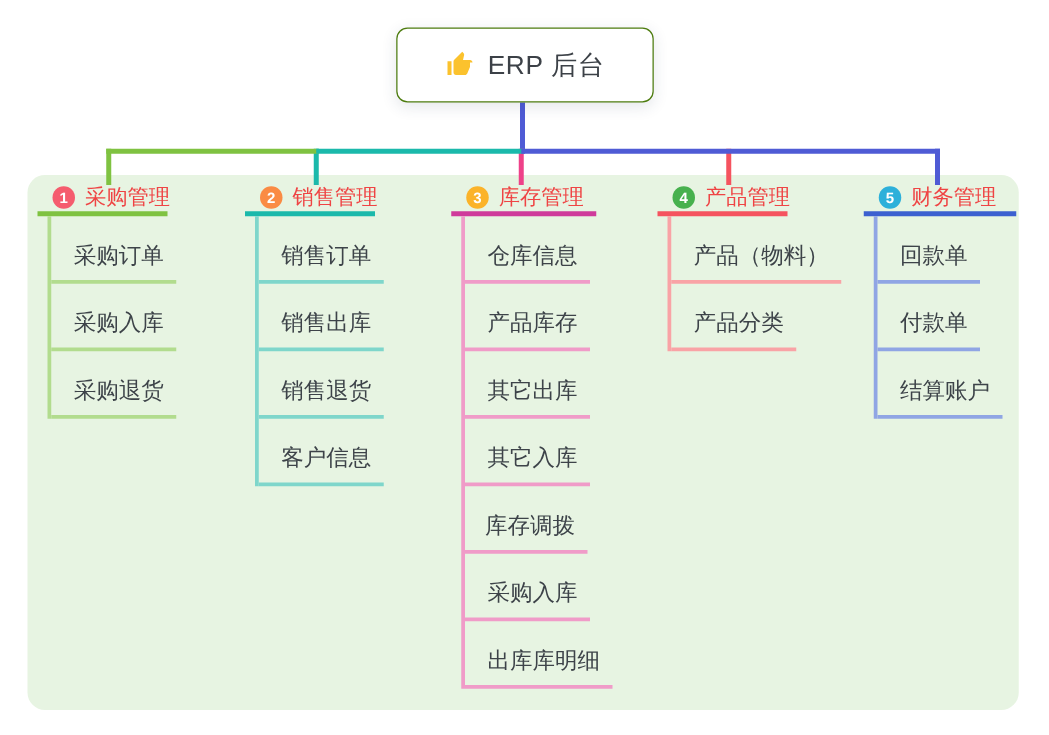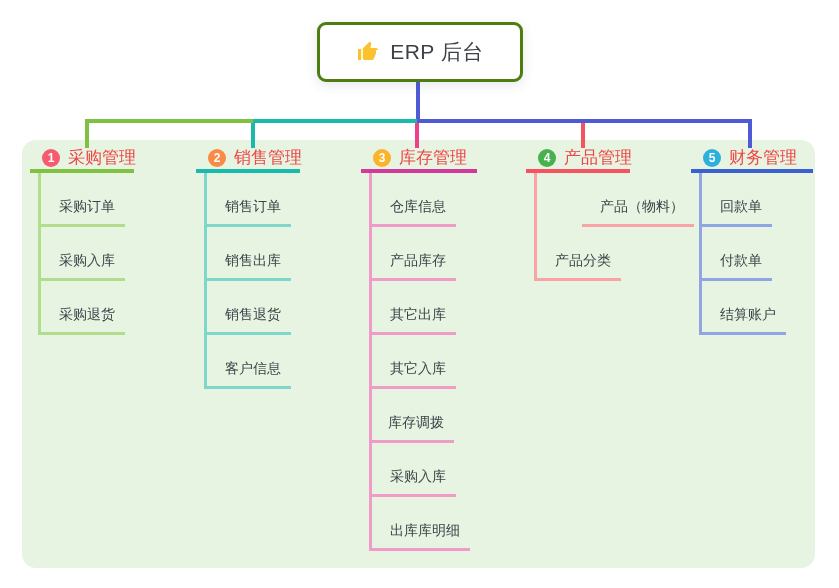--- a/index.html
+++ b/index.html
@@ -3,21 +3,21 @@
 <meta charset="utf-8">
 <style>
   html,body{margin:0;padding:0;background:#ffffff;}
   .canvas{
     position:relative;width:839px;height:588px;background:#ffffff;overflow:hidden;
     font-family:"Liberation Sans","DejaVu Sans",sans-serif;
   }
   
   .root-box{
     position:absolute;left:317px;top:22px;width:206px;height:60px;
-    background:#ffffff;border-radius:9px;border:3px solid #4d7c0f;
+    background:#ffffff;border-radius:9px;border:1px solid #4d7c0f;
     box-shadow:0 3px 12px rgba(40,60,90,.12);
     display:flex;align-items:center;justify-content:center;gap:10px;
     box-sizing:border-box;z-index:5;
   }
   .root-title{font-size:21px;color:#3c4147;letter-spacing:.5px;}
   .thumb-icon{width:24px;height:24px;display:inline-flex;}
   
   .conn{position:absolute;background:#999;}
   .root-stem{left:416px;top:82px;width:4px;height:41px;z-index:2;}
   .h-seg{top:119px;height:4px;z-index:3;}
@@ -41,21 +41,21 @@
   .badge{
     width:18px;height:18px;border-radius:50%;flex:0 0 18px;
     color:#fff;font-size:12px;font-weight:bold;line-height:18px;text-align:center;
   }
   .branch-title{font-size:17px;color:#ef4444;white-space:nowrap;}
   .children{margin-left:8px;border-left:3px solid #ccc;}
   .child{
     height:54px;box-sizing:border-box;width:fit-content;
     display:flex;align-items:flex-end;
     padding:0 10px 8px 18px;border-bottom:3px solid #ccc;
-    font-size:14px;color:#3d4349;white-space:nowrap;
+    font-size:18px;color:#3d4349;white-space:nowrap;
   }
 </style>
 </head>
 <body>
 
 <div class="canvas">
 
   <div class="root-box">
     <span class="thumb-icon">
       <svg viewBox="0 0 24 24" width="24" height="24">
@@ -118,21 +118,21 @@
           <div class="child" style="border-bottom-color: rgb(240, 155, 200);">出库库明细</div>
         </div>
     </div>
 
     <div class="branch" style="left: 526px;">
       <div class="branch-header" style="width: 104px; border-bottom-color: rgb(245, 83, 95);">
         <span class="badge" style="background: rgb(71, 177, 78);">4</span>
         <span class="branch-title">产品管理</span>
       </div>
       <div class="children" style="border-left-color: rgb(249, 163, 166);">
-          <div class="child" style="border-bottom-color: rgb(249, 163, 166); margin-left: 45px;">产品（物料）</div>
+          <div class="child" style="border-bottom-color: rgb(249, 163, 166);">产品（物料）</div>
           <div class="child" style="border-bottom-color: rgb(249, 163, 166);">产品分类</div>
         </div>
     </div>
 
     <div class="branch" style="left: 691px;">
       <div class="branch-header" style="width: 122px; border-bottom-color: rgb(60, 96, 208);">
         <span class="badge" style="background: rgb(45, 176, 218);">5</span>
         <span class="branch-title">财务管理</span>
       </div>
       <div class="children" style="border-left-color: rgb(144, 165, 228);">

